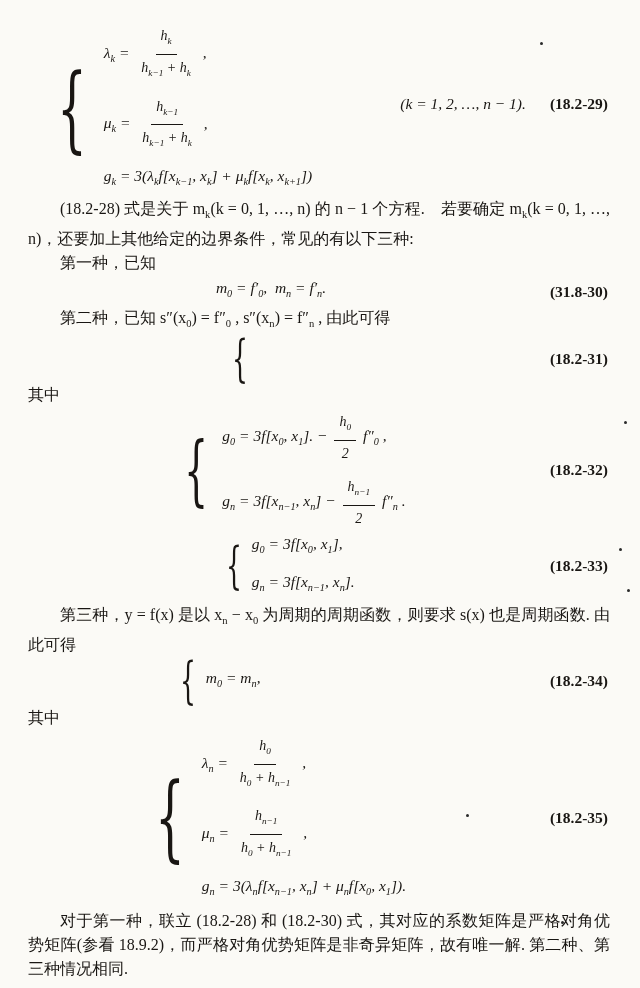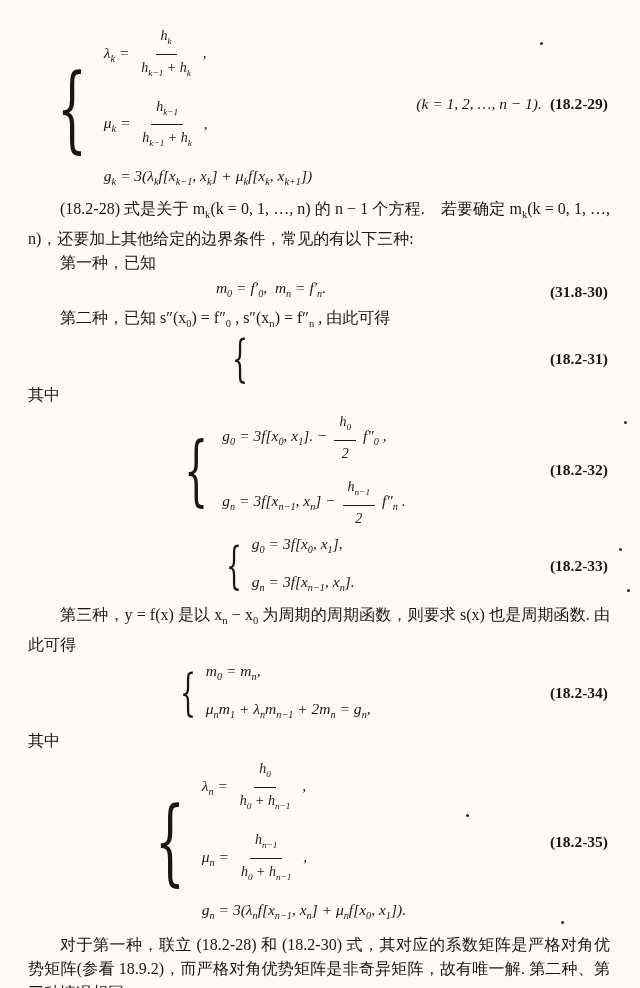--- a/index.html
+++ b/index.html
@@ -36,21 +36,21 @@
   .b2  { font-size: 50px; }
   .b2f { font-size: 76px; }
 
   .eqnum {
     position: absolute; right: 2px; top: 50%; transform: translateY(-50%);
     font-style: normal; font-weight: 700; font-size: 15.5px; white-space: nowrap;
   }
   .sys29 { margin-left: 14px; min-height: 96px; }
   .sys29 .eqside {
     position: absolute; right: 2px; top: 47%; transform: translateY(-50%);
-    display: flex; gap: 8px; align-items: flex-start; white-space: nowrap;
+    display: flex; gap: 24px; align-items: flex-start; white-space: nowrap;
   }
   .sys29 .cond { font-style: italic; font-size: 15.5px; }
   .sys29 .eqnum-inline { font-style: normal; font-weight: 700; font-size: 15.5px; }
 
   .sys30 { margin-top: 2px; min-height: 24px; }
   .sys30 .rows { flex: 1; margin-right: 96px; }
   .sys30 .eq-row { text-align: center; }
   .sys31 { margin-left: 196px; margin-top: 2px; }
   .sys32 { margin-left: 144px; margin-top: 3px; }
   .sys33 { margin-left: 190px; margin-top: 3px; }
@@ -128,21 +128,20 @@
       </div>
     <span class="eqnum">(18.2-33)</span>
   </div>
 
   <p class="body indent mt4">第三种，y = f(x) 是以 x<sub>n</sub> − x<sub>0</sub> 为周期的周期函数，则要求 s(x) 也是周期函数. 由此可得</p>
 
   <div class="eqsys sys34">
     <span class="brace b2">{</span>
     <div class="rows">
         <div class="eq-row"><span>m<sub>0</sub> = m<sub>n</sub>,</span></div>
-        <div class="eq-row"><span>μ<sub>n</sub>m<sub>1</sub> + λ<sub>n</sub>m<sub>n−1</sub> + 2m<sub>n</sub> = g<sub>n</sub>,</span></div>
       </div>
     <span class="eqnum">(18.2-34)</span>
   </div>
 
   <p class="body mt3">其中</p>
 
   <div class="eqsys sys35">
     <span class="brace b3">{</span>
     <div class="rows">
         <div class="eq-row"><span>λ<sub>n</sub> = </span><span class="frac"><span class="num">h<sub>0</sub></span><span class="den">h<sub>0</sub> + h<sub>n−1</sub></span></span><span> ,</span></div>

